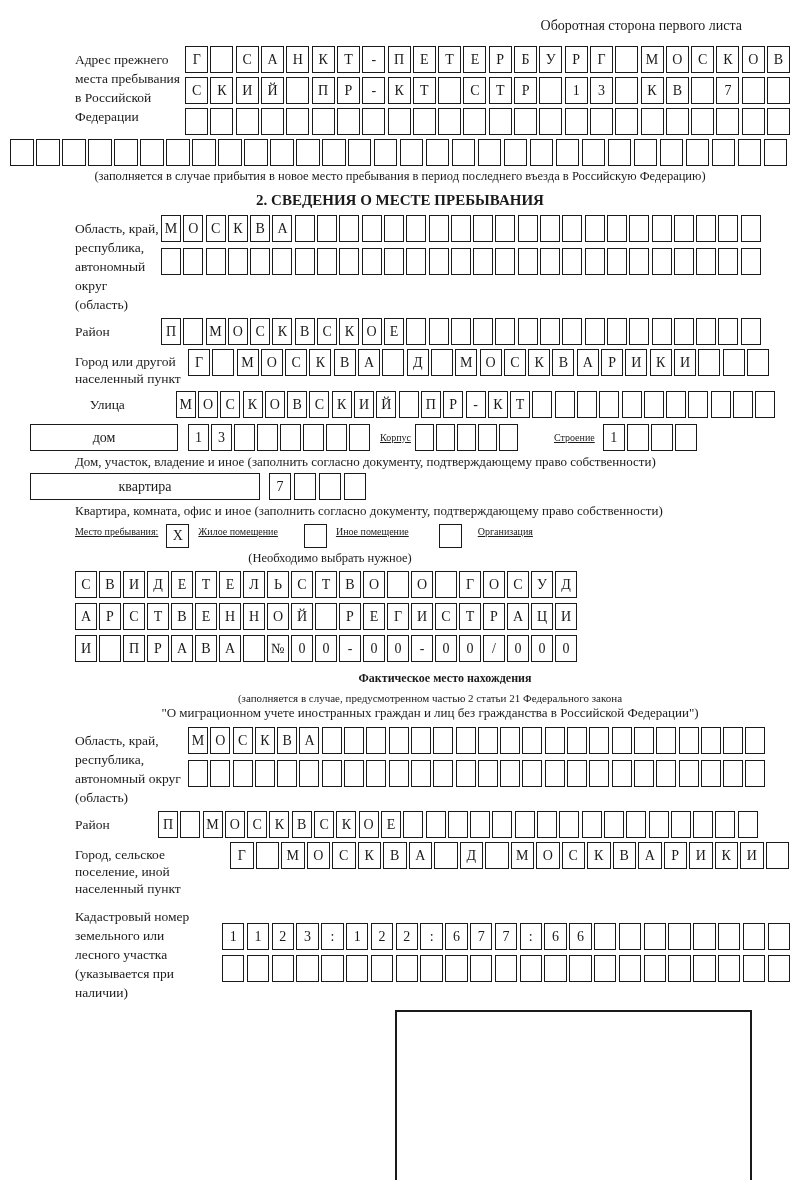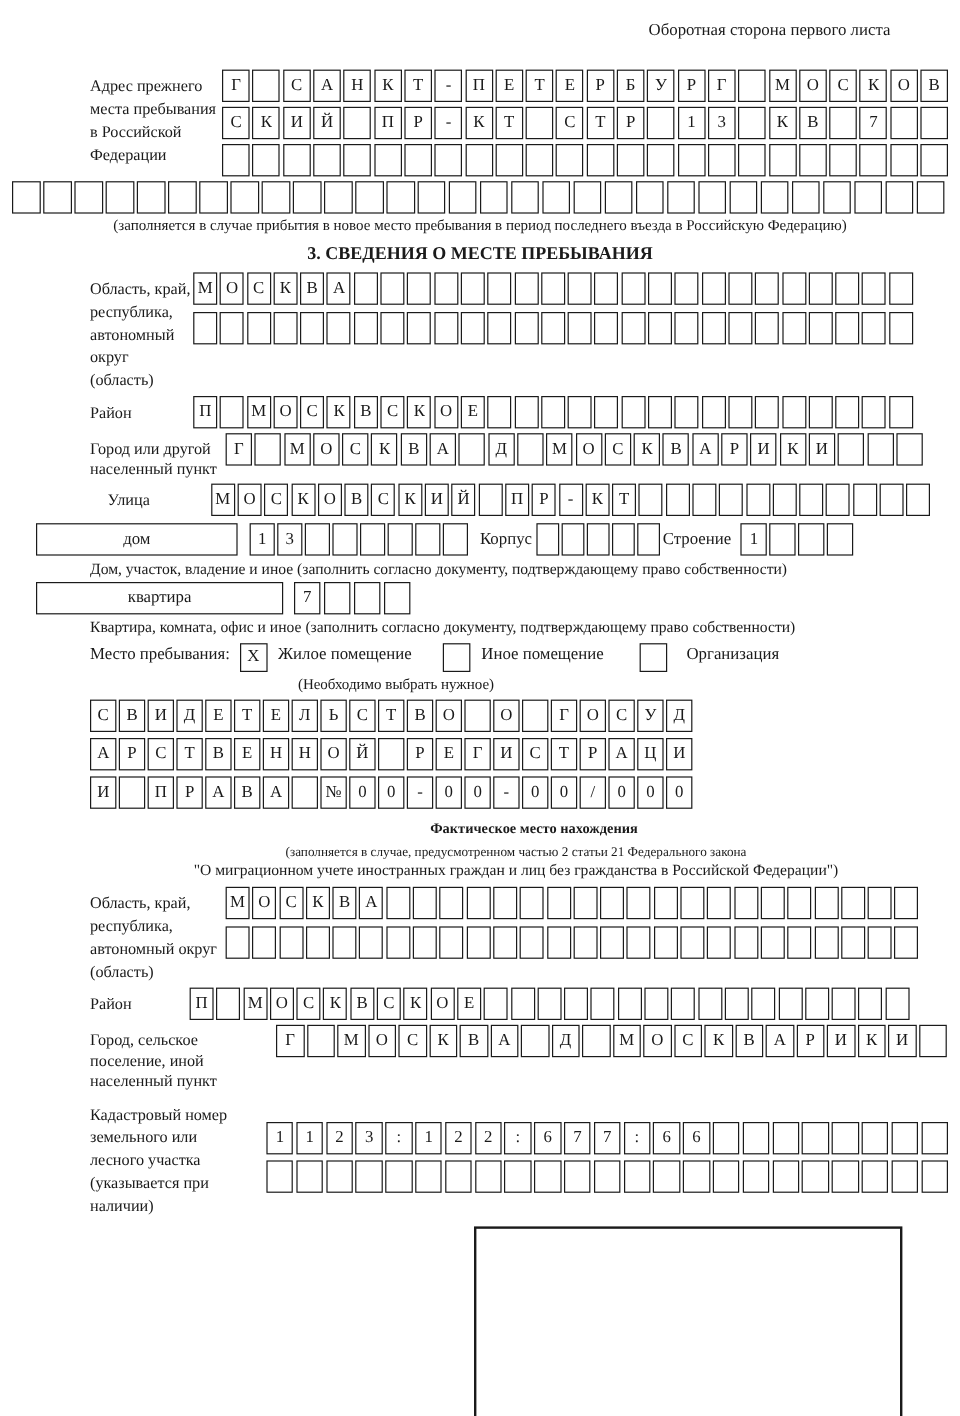--- a/index.html
+++ b/index.html
@@ -27,39 +27,39 @@
   .caption-center { text-align:center; font-size:12.5px; margin-top:3px; }
   .caption-left { font-size:13px; margin:3px 0 3px 65px; }
 
   .sec-title { text-align:center; font-weight:bold; font-size:15px; margin-top:8px; }
 
   .bigbox {
     border:1.6px solid #1a1a1a; height:27px; flex:0 0 auto;
     display:flex; align-items:center; justify-content:center; font-size:14px;
   }
 
-  .inline-label { font-size:14px; padding-top:5px; }
+  .inline-label { font-size:10px; padding-top:5px;text-decoration:underline; }
 
   .cbox {
     width:23px; height:24px; border:1.6px solid #1a1a1a; flex:0 0 auto;
     display:inline-flex; align-items:center; justify-content:center;
     font-size:14px; margin-top:1px;
   }
 
   .stamp-box {
     width:357px; height:176px; border:2px solid #1a1a1a;
     margin:8px 0 0 385px; background:#fff;
   }
 </style>
 </head>
 <body>
 
 <div class="header-note">Оборотная сторона первого листа</div>
 
-<div class="field" style="margin:24px 0 0 65px;">
+<div class="field" style="margin:12px 0 0 65px;">
   <div class="flabel" style="width:118px;">Адрес прежнего места пребывания в Российской Федерации</div>
   <div class="rows">
     <div class="cells" style="--cw:23px;">
         <span class="cell">Г</span>
         <span class="cell"></span>
         <span class="cell">С</span>
         <span class="cell">А</span>
         <span class="cell">Н</span>
         <span class="cell">К</span>
         <span class="cell">Т</span>
@@ -162,21 +162,21 @@
     <span class="cell"></span>
     <span class="cell"></span>
     <span class="cell"></span>
     <span class="cell"></span>
     <span class="cell"></span>
     <span class="cell"></span>
     <span class="cell"></span>
   </div>
 <p class="caption-center">(заполняется в случае прибытия в новое место пребывания в период последнего въезда в Российскую Федерацию)</p>
 
-<h2 class="sec-title">3. СВЕДЕНИЯ О МЕСТЕ ПРЕБЫВАНИЯ</h2>
+<h2 class="sec-title">2. СВЕДЕНИЯ О МЕСТЕ ПРЕБЫВАНИЯ</h2>
 
 <div class="field" style="margin:6px 0 0 65px;">
   <div class="flabel" style="width:86px;">Область, край, республика, автономный округ (область)</div>
   <div class="rows" style="gap:6px;">
     <div class="cells">
         <span class="cell">М</span>
         <span class="cell">О</span>
         <span class="cell">С</span>
         <span class="cell">К</span>
         <span class="cell">В</span>
@@ -325,51 +325,51 @@
       <span class="cell"></span>
       <span class="cell"></span>
       <span class="cell"></span>
       <span class="cell"></span>
       <span class="cell"></span>
       <span class="cell"></span>
     </div>
 </div>
 
 <div style="display:flex; align-items:center; margin:6px 0 0 20px;">
-  <div class="bigbox" style="width:168px;">дом</div>
+  <div class="bigbox" style="width:148px;">дом</div>
   <div class="cells" style="--cw:21px; gap:2px; margin-left:10px;">
       <span class="cell">1</span>
       <span class="cell">3</span>
       <span class="cell"></span>
       <span class="cell"></span>
       <span class="cell"></span>
       <span class="cell"></span>
       <span class="cell"></span>
       <span class="cell"></span>
     </div>
   <span class="inline-label" style="margin:0 4px 0 10px; padding-top:0;">Корпус</span>
   <div class="cells" style="--cw:19px; gap:2px;">
       <span class="cell"></span>
       <span class="cell"></span>
       <span class="cell"></span>
       <span class="cell"></span>
       <span class="cell"></span>
     </div>
-  <span class="inline-label" style="margin:0 8px 0 2px; padding-top:0;">Строение</span>
+  <span class="inline-label" style="margin:0 8px 0 36px; padding-top:0;">Строение</span>
   <div class="cells" style="--cw:22px; gap:2px;">
       <span class="cell">1</span>
       <span class="cell"></span>
       <span class="cell"></span>
       <span class="cell"></span>
     </div>
 </div>
 <p class="caption-left">Дом, участок, владение и иное (заполнить согласно документу, подтверждающему право собственности)</p>
 
 <div style="display:flex; align-items:center; margin:2px 0 0 20px;">
-  <div class="bigbox" style="width:206px;">квартира</div>
+  <div class="bigbox" style="width:230px;">квартира</div>
   <div class="cells" style="--cw:22px; gap:3px; margin-left:9px;">
       <span class="cell">7</span>
       <span class="cell"></span>
       <span class="cell"></span>
       <span class="cell"></span>
     </div>
 </div>
 <p class="caption-left">Квартира, комната, офис и иное (заполнить согласно документу, подтверждающему право собственности)</p>
 
 <div style="display:flex; align-items:flex-start; margin:4px 0 0 65px;">

